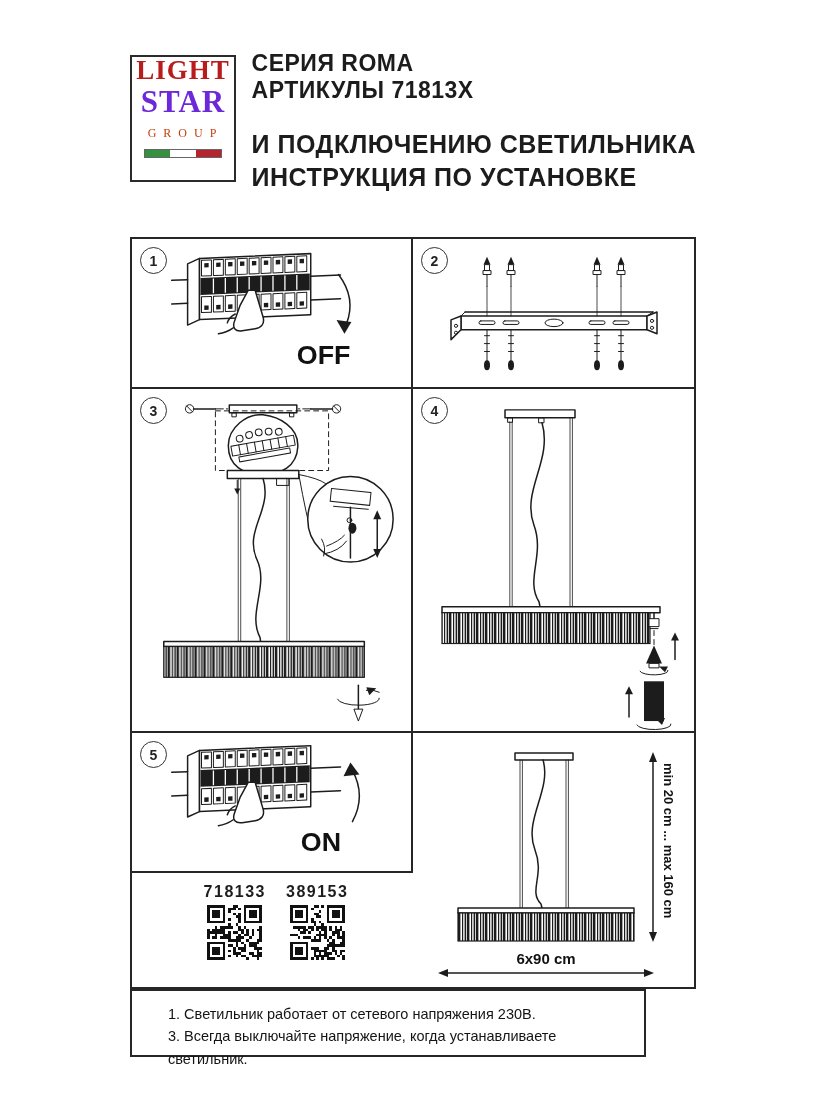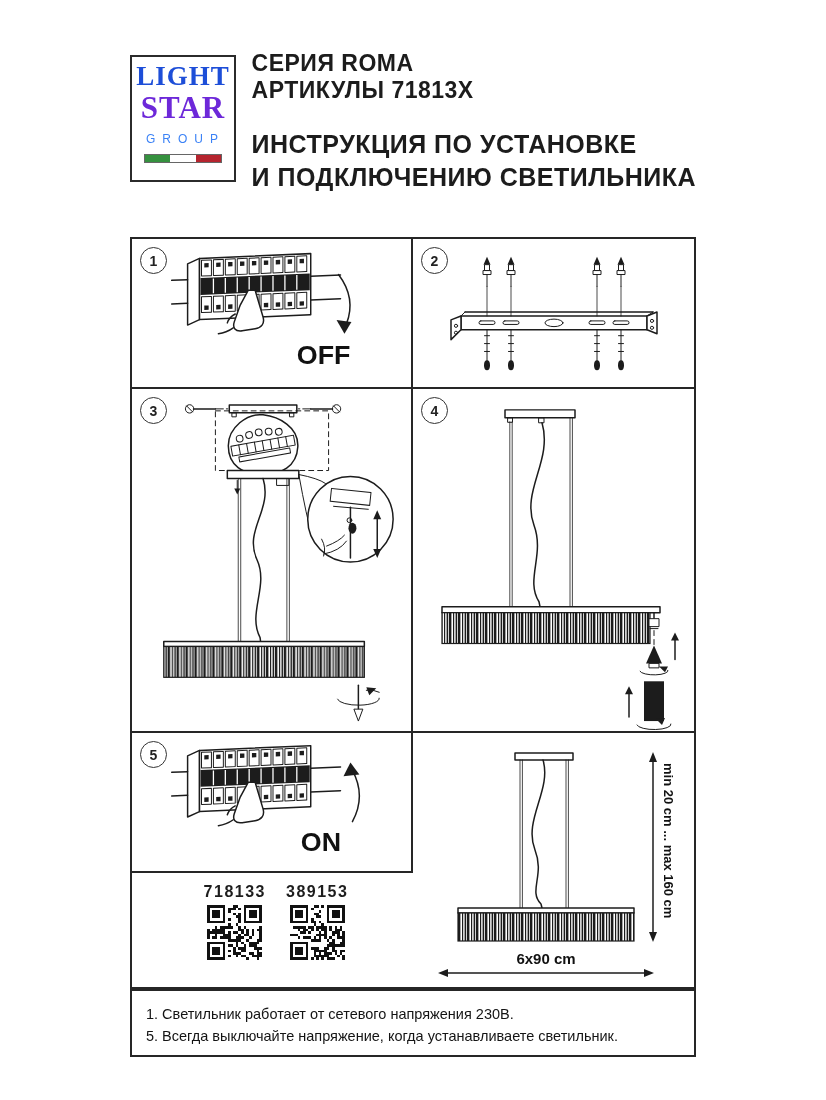--- a/index.html
+++ b/index.html
@@ -3,24 +3,24 @@
 <meta charset="utf-8">
 <style>
   html,body{margin:0;padding:0;background:#e8e8e8;}
   .sheet{position:relative;width:826px;height:1100px;background:#ffffff;margin:0 auto;
          font-family:"Liberation Sans",sans-serif;color:#1c1c1c;overflow:hidden;}
 
   
   .logo-box{position:absolute;left:130px;top:55px;width:106px;height:127px;
             border:2px solid #2b2b2b;box-sizing:border-box;text-align:center;background:#fff;}
   .logo-light{font-family:"Liberation Serif",serif;font-weight:bold;font-size:27px;
-              letter-spacing:1px;margin-top:6px;line-height:1;color:#1d4ed8;}
+              letter-spacing:1px;margin-top:0;line-height:1;color:#b91c1c;}
   .logo-star{font-family:"Liberation Serif",serif;font-weight:bold;font-size:31px;
              letter-spacing:1px;line-height:1;margin-top:2px;color:#6d28d9;}
-  .logo-group{font-size:12px;letter-spacing:7px;margin-top:9px;margin-left:5px;color:#3b82f6;}
+  .logo-group{font-size:12px;letter-spacing:7px;margin-top:9px;margin-left:5px;color:#c2410c;font-family:Liberation Serif, serif;}
   .logo-flag{display:flex;height:9px;width:78px;margin:8px auto 0 auto;border:1px solid #666;box-sizing:border-box;}
   .logo-flag span{flex:1;}
 
   .header-text{position:absolute;right:130px;top:50px;}
   .hdr-series{font-size:23px;font-weight:bold;letter-spacing:.5px;}
   .hdr-articles{font-size:23px;font-weight:bold;letter-spacing:.5px;}
   .hdr-title{font-size:25px;font-weight:bold;letter-spacing:.5px;line-height:1.32;margin-top:24px;}
 
   
   .grid{position:absolute;left:130px;top:237px;width:566px;height:752px;
@@ -39,22 +39,22 @@
          border-radius:50%;box-sizing:border-box;display:flex;align-items:center;justify-content:center;
          font-size:14px;font-weight:bold;color:#222;background:#fff;z-index:2;}
 
   
   .qr-wrap{position:absolute;left:0;top:0;width:100%;height:100%;display:flex;justify-content:center;gap:20px;padding-top:10px;box-sizing:border-box;}
   .qr-col{text-align:center;}
   .qr-label{font-size:16px;font-weight:bold;letter-spacing:1.5px;color:#1d1d1d;}
   .qr-col svg{width:55px;height:55px;margin-top:4px;background:#fff;}
 
   
-  .notes{position:absolute;left:130px;top:989px;width:566px;height:68px;border:2px solid #262626;
-         box-sizing:border-box;padding:12px 18px 0 14px;background:#fff;}
+  .notes{position:absolute;left:130px;top:989px;width:516px;height:68px;border:2px solid #262626;
+         box-sizing:border-box;padding:12px 18px 0 36px;background:#fff;}
   .notes div{font-size:14.5px;line-height:1.55;color:#141414;}
 
   
   .ln{fill:none;stroke:#1c1c1c;stroke-width:1.5;stroke-linecap:round;stroke-linejoin:round;}
   .lnw{fill:#fff;stroke:#1c1c1c;stroke-width:1.5;stroke-linejoin:round;}
   .fb{fill:#1c1c1c;stroke:none;}
   .thin{stroke-width:1;}
   .hair{stroke-width:.8;}
   .dash{stroke-dasharray:5 4;}
   .dashdot{stroke-dasharray:8 3 1.5 3;}
@@ -148,22 +148,22 @@
       <span style="background:#35913f"></span>
       <span style="background:#ffffff"></span>
       <span style="background:#b5242e"></span>
     </div>
   </div>
 
   <div class="header-text">
     <div class="hdr-series">СЕРИЯ ROMA</div>
     <div class="hdr-articles">АРТИКУЛЫ 71813X</div>
     <div class="hdr-title">
+      <div>И ПОДКЛЮЧЕНИЮ СВЕТИЛЬНИКА</div>
       <div>ИНСТРУКЦИЯ ПО УСТАНОВКЕ</div>
-      <div>И ПОДКЛЮЧЕНИЮ СВЕТИЛЬНИКА</div>
     </div>
   </div>
 
   <div class="grid">
 
     <div class="panel p1">
       <div class="badge">1</div>
       <svg class="diagram" viewBox="0 0 281 150" preserveAspectRatio="none">
         <use href="#breaker" x="38" y="6" width="178" height="104"></use>
         <path class="ln" d="M208,36 q18,24 8,50"></path>
@@ -657,16 +657,16 @@
         <text class="svgtxt" font-size="15" x="133" y="231" text-anchor="middle">6x90 cm</text>
         <line class="ln" x1="34" y1="240" x2="232" y2="240"></line>
         <polygon class="fb" points="25,240 35,236 35,244"></polygon>
         <polygon class="fb" points="241,240 231,236 231,244"></polygon>
       </svg>
     </div>
   </div>
 
   <div class="notes">
     <div>1. Светильник работает от сетевого напряжения 230В.</div>
-    <div>5. Всегда выключайте напряжение, когда устанавливаете светильник.</div>
+    <div>3. Всегда выключайте напряжение, когда устанавливаете светильник.</div>
   </div>
 
 </div>
 
 </body></html>

